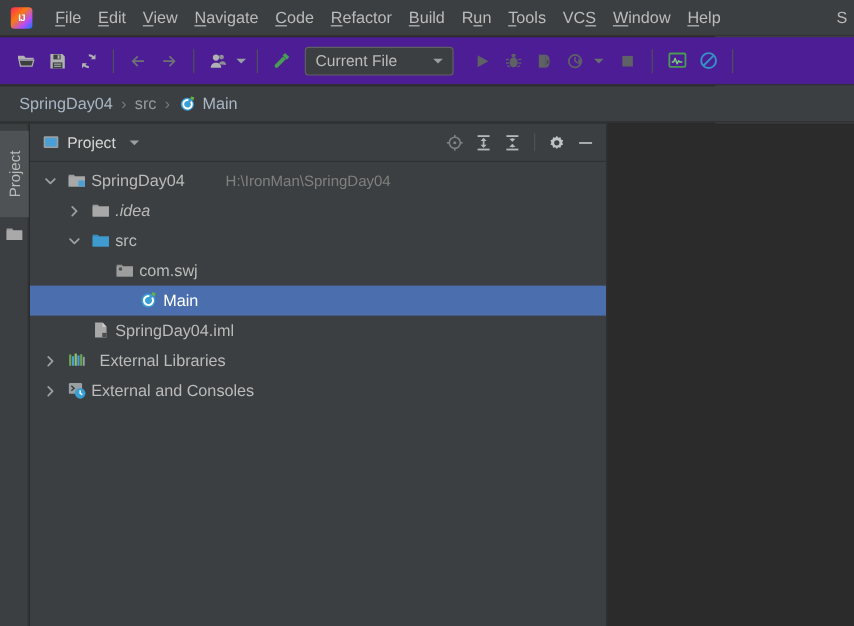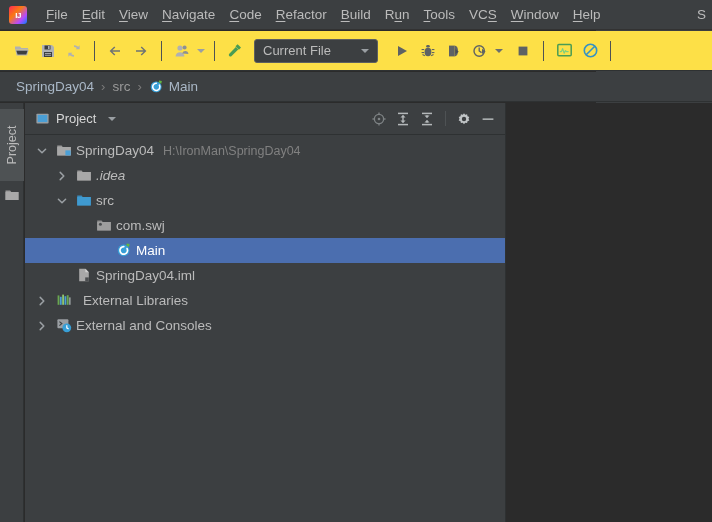--- a/index.html
+++ b/index.html
@@ -67,21 +67,21 @@
     right: 6px;
     font-size: 13.5px;
     color: #bbbbbb;
   }
 
   
   .toolbar {
     position: absolute;
     top: 31px; left: 0;
     width: 712px; height: 40px;
-    background: #fde047;
+    background: #4c1d95;
     display: flex;
     align-items: center;
     border-bottom: 1px solid #2e3132;
   }
   .tb-btn {
     width: 26px; height: 26px;
     display: flex;
     align-items: center;
     justify-content: center;
     border-radius: 3px;
@@ -561,21 +561,21 @@
             </svg>
           </div>
           <div class="node-icon" style="left: 31px; top: 4px;">
             <svg width="16" height="16" viewBox="0 0 16 16">
               <path d="M1.2 3.6h4.4l1.1 1.4h8.1v8.4H1.2z" fill="#9a9a9a"></path>
               <path d="M1.2 5h13.6v8.4H1.2z" fill="#a8a8a8"></path>
               <rect x="9.4" y="8.4" width="5.2" height="5" fill="#4a9fd6"></rect>
             </svg>
           </div>
           <div class="node-label" style="left: 51px;">SpringDay04</div>
-          <div class="node-sub" style="left: 138px;">H:\IronMan\SpringDay04</div>
+          <div class="node-sub" style="left: 163px;">H:\IronMan\SpringDay04</div>
         </div>
         <div class="node">
           <div class="twisty" style="left: 30px;">
             <svg width="10" height="10" viewBox="0 0 10 10">
               <path d="M3.2 1.4L6.8 5 3.2 8.6" fill="none" stroke="#9a9fa3" stroke-width="1.5" stroke-linecap="round" stroke-linejoin="round"></path>
             </svg>
           </div>
           <div class="node-icon" style="left: 51px; top: 4px;">
             <svg width="16" height="16" viewBox="0 0 16 16">
               <path d="M1.2 3.6h4.4l1.1 1.4h8.1v8.4H1.2z" fill="#9a9a9a"></path>

